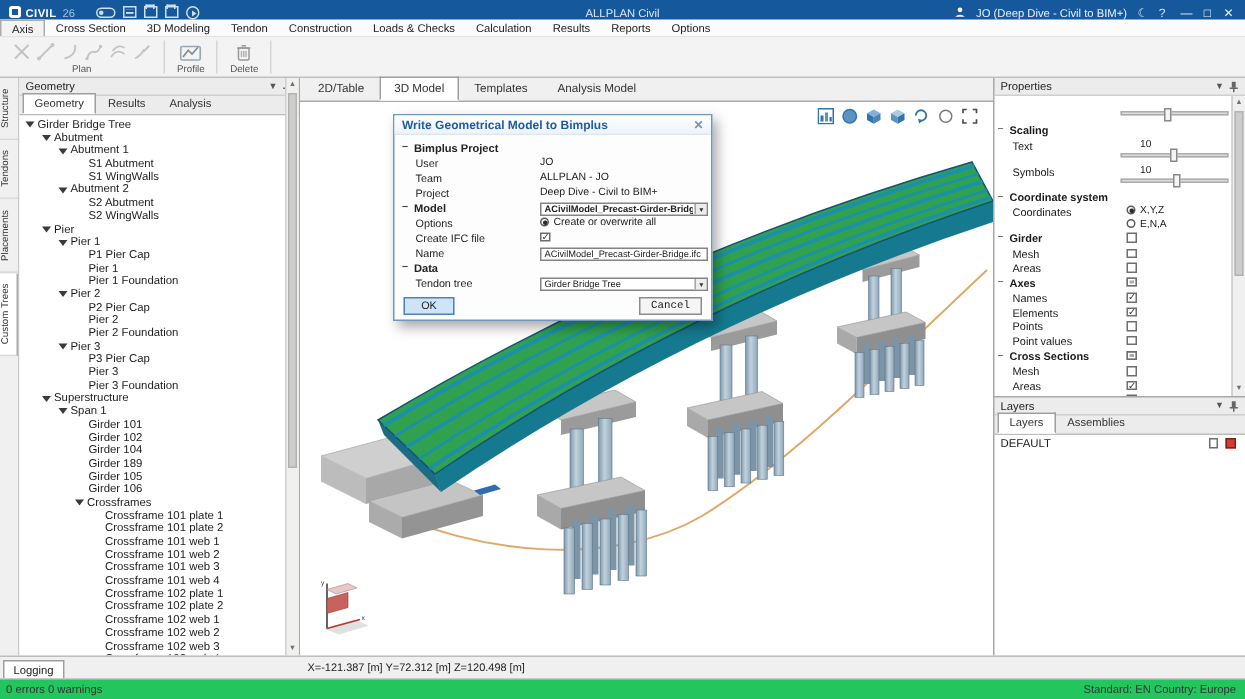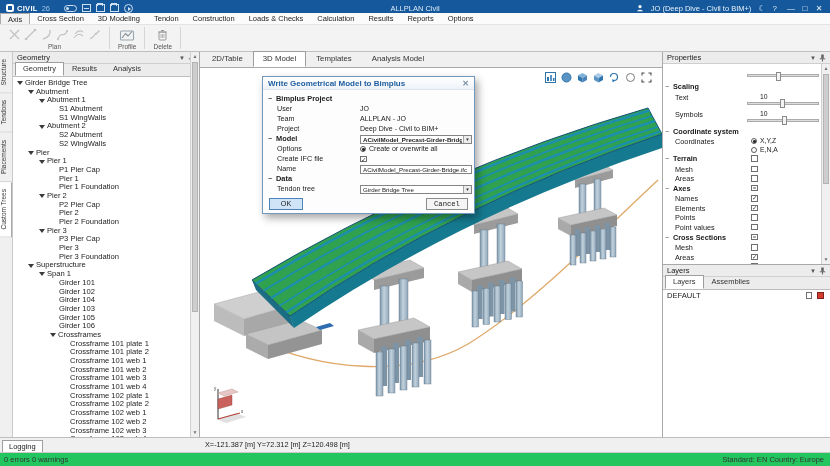--- a/index.html
+++ b/index.html
@@ -379,21 +379,21 @@
           <div class="trow" style="padding-left: 37px;">
             <span class="tspace"></span>
             <span class="tlabel">Girder 102</span>
           </div>
           <div class="trow" style="padding-left: 37px;">
             <span class="tspace"></span>
             <span class="tlabel">Girder 104</span>
           </div>
           <div class="trow" style="padding-left: 37px;">
             <span class="tspace"></span>
-            <span class="tlabel">Girder 103</span>
+            <span class="tlabel">Girder 189</span>
           </div>
           <div class="trow" style="padding-left: 37px;">
             <span class="tspace"></span>
             <span class="tlabel">Girder 105</span>
           </div>
           <div class="trow" style="padding-left: 37px;">
             <span class="tspace"></span>
             <span class="tlabel">Girder 106</span>
           </div>
           <div class="trow" style="padding-left: 37px;">
@@ -723,21 +723,21 @@
             </div>
             <div class="prow radiorow">
               <span class="plabel">Coordinates</span>
               <span class="pradios">
                 <div><span class="radio sel"></span><span>X,Y,Z</span></div>
                 <div><span class="radio"></span><span>E,N,A</span></div>
               </span>
             </div>
             <div class="prow sec">
               <span class="pminus">−</span>
-              <span class="plabel">Terrain</span>
+              <span class="plabel">Girder</span>
               <span class="cb pcb"></span>
             </div>
             <div class="prow">
               <span class="plabel">Mesh</span>
               <span class="cb pcb"></span>
             </div>
             <div class="prow">
               <span class="plabel">Areas</span>
               <span class="cb pcb"></span>
             </div>

